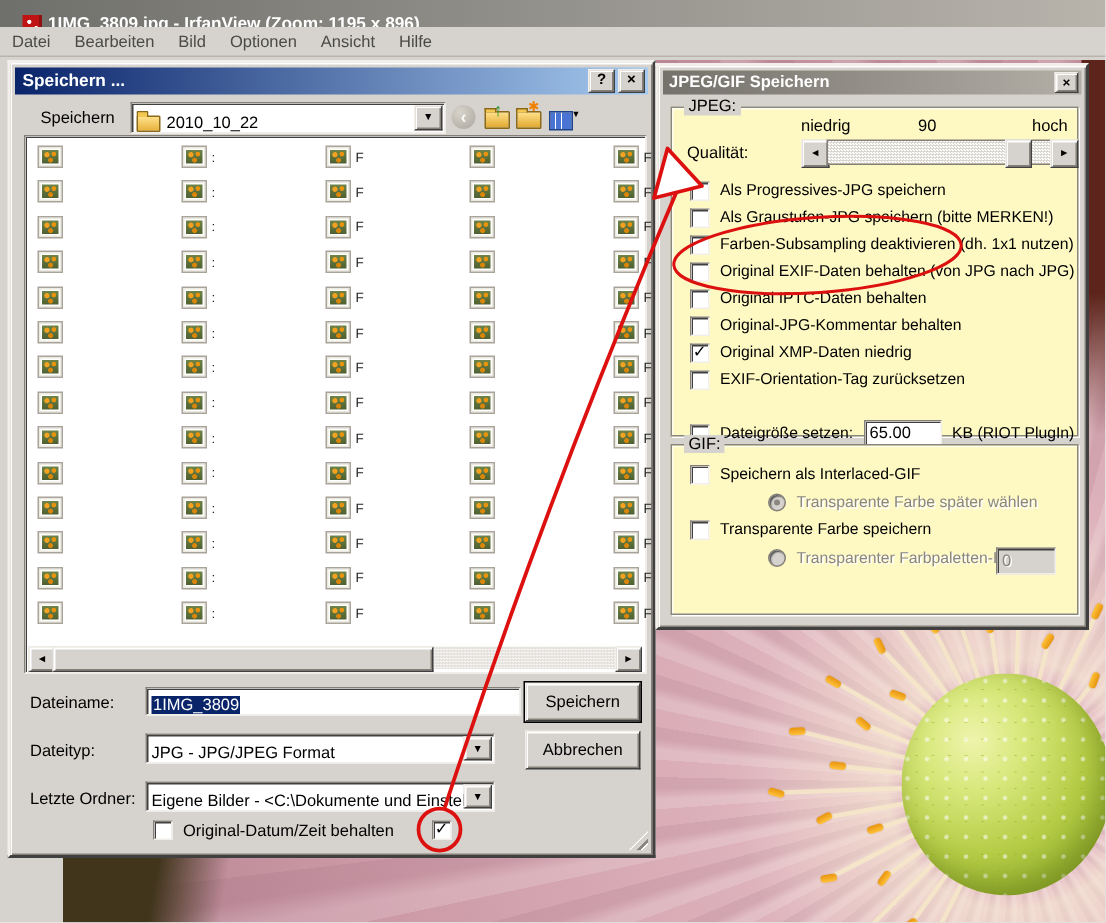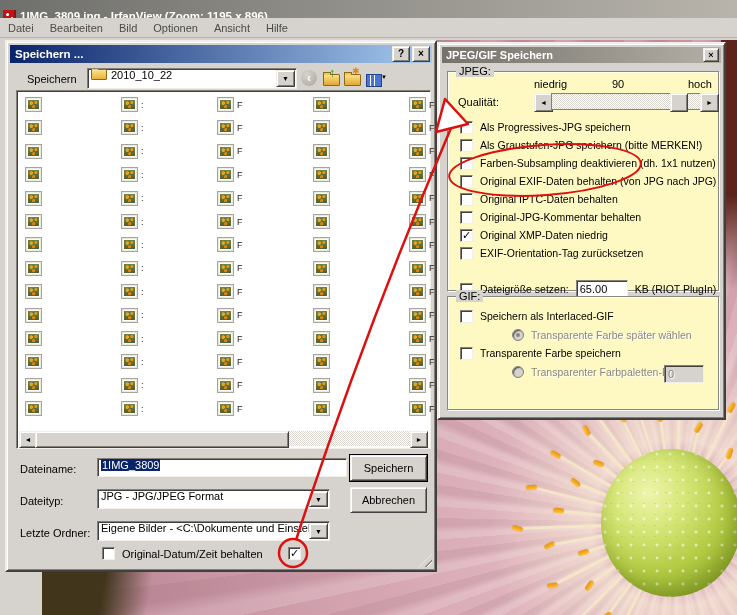--- a/index.html
+++ b/index.html
@@ -8,21 +8,21 @@
     background:#d6d3ce;}
   
   .raised{background:#d6d3ce;border:1px solid;border-color:#f2efea #404040 #404040 #f2efea;
     box-shadow:inset 1px 1px 0 #fff,inset -1px -1px 0 #848078;}
   .sunken{background:#fff;border:1px solid;border-color:#848078 #f2efea #f2efea #848078;
     box-shadow:inset 1px 1px 0 #404040;}
   .etched{border:1px solid #8a8680;box-shadow:inset 1px 1px 0 rgba(255,255,255,.75),1px 1px 0 #fff;}
   .checker{background:repeating-conic-gradient(#ffffff 0% 25%,#d9d6d0 25% 50%) 0 0/2px 2px;}
   
   #titlebar{position:absolute;left:0;top:0;width:737px;height:32px;
-    background:linear-gradient(90deg,#6f6f6b,#b8b4ac);display:flex;align-items:center;gap:4px;padding-left:3px;box-sizing:border-box;}
+    background:linear-gradient(90deg,#6f6f6b,#b8b4ac);display:flex;align-items:center;gap:4px;padding-left:15px;box-sizing:border-box;}
   #titlebar .ttext{color:#fff;font-weight:bold;font-size:11.5px;white-space:nowrap;}
   .appicon{width:13px;height:13px;flex:0 0 13px;
     background:radial-gradient(circle at 35% 35%,#fff 1.2px,transparent 1.6px),
                radial-gradient(circle at 70% 65%,#fff 1px,transparent 1.4px),#c01414;
     box-shadow:inset -2px -2px 0 rgba(0,0,0,.25);}
   #menubar{position:absolute;left:0;top:18px;width:737px;height:20px;background:#d6d3ce;
     display:flex;align-items:center;border-bottom:1px solid #b8b4ac;box-sizing:border-box;}
   #menubar .mitem{padding:2px 8px;color:#4a4a46;}
   
   #photo{position:absolute;left:42px;top:40px;width:695px;height:575px;overflow:hidden;
@@ -48,21 +48,21 @@
   #save-dialog{position:absolute;left:5px;top:40px;width:432px;height:532px;box-sizing:border-box;
     background:#d6d3ce;border:2px solid;border-color:#f2efea #404040 #404040 #f2efea;
     box-shadow:inset 1px 1px 0 #fff,inset -1px -1px 0 #848078;}
   .dlg-titlebar{position:absolute;left:3px;right:3px;top:3px;height:18px;
     background:linear-gradient(90deg,#0a246a,#a6caf0);display:flex;align-items:center;color:#fff;
     font-weight:bold;font-size:11.5px;padding-left:5px;box-sizing:border-box;}
   .tb-btns{margin-left:auto;display:flex;gap:2px;padding-right:2px;}
   .tb-btn{width:16px;height:14px;font-size:10px;font-weight:bold;color:#000;
     display:flex;align-items:center;justify-content:center;line-height:1;}
   .lbl{position:absolute;white-space:nowrap;}
-  .field{position:absolute;box-sizing:border-box;display:flex;align-items:flex-start;padding:0 3px;
+  .field{position:absolute;box-sizing:border-box;display:flex;align-items:flex-end;padding:0 3px;
     white-space:nowrap;overflow:hidden;}
   .combo-arrow{position:absolute;right:1px;top:1px;bottom:1px;width:17px;display:flex;
     align-items:center;justify-content:center;font-size:7px;}
   .folder-ico{position:relative;width:14px;height:9px;margin-right:4px;flex:0 0 14px;
     background:linear-gradient(#ffe08a,#e8b23c);border:1px solid #8a6a1a;border-radius:1px;}
   .folder-ico::before{content:'';position:absolute;left:-1px;top:-4px;width:6px;height:3px;
     background:#f2c852;border:1px solid #8a6a1a;border-bottom:none;border-radius:1px 1px 0 0;}
   .tool-ico{position:absolute;width:20px;height:20px;display:flex;align-items:center;justify-content:center;}
   .circ{width:16px;height:16px;border-radius:50%;background:radial-gradient(circle at 35% 30%,#d8d4cc,#aaa69e);
     color:#fbfbf8;font-weight:bold;display:flex;align-items:center;justify-content:center;font-size:12px;line-height:1;}

